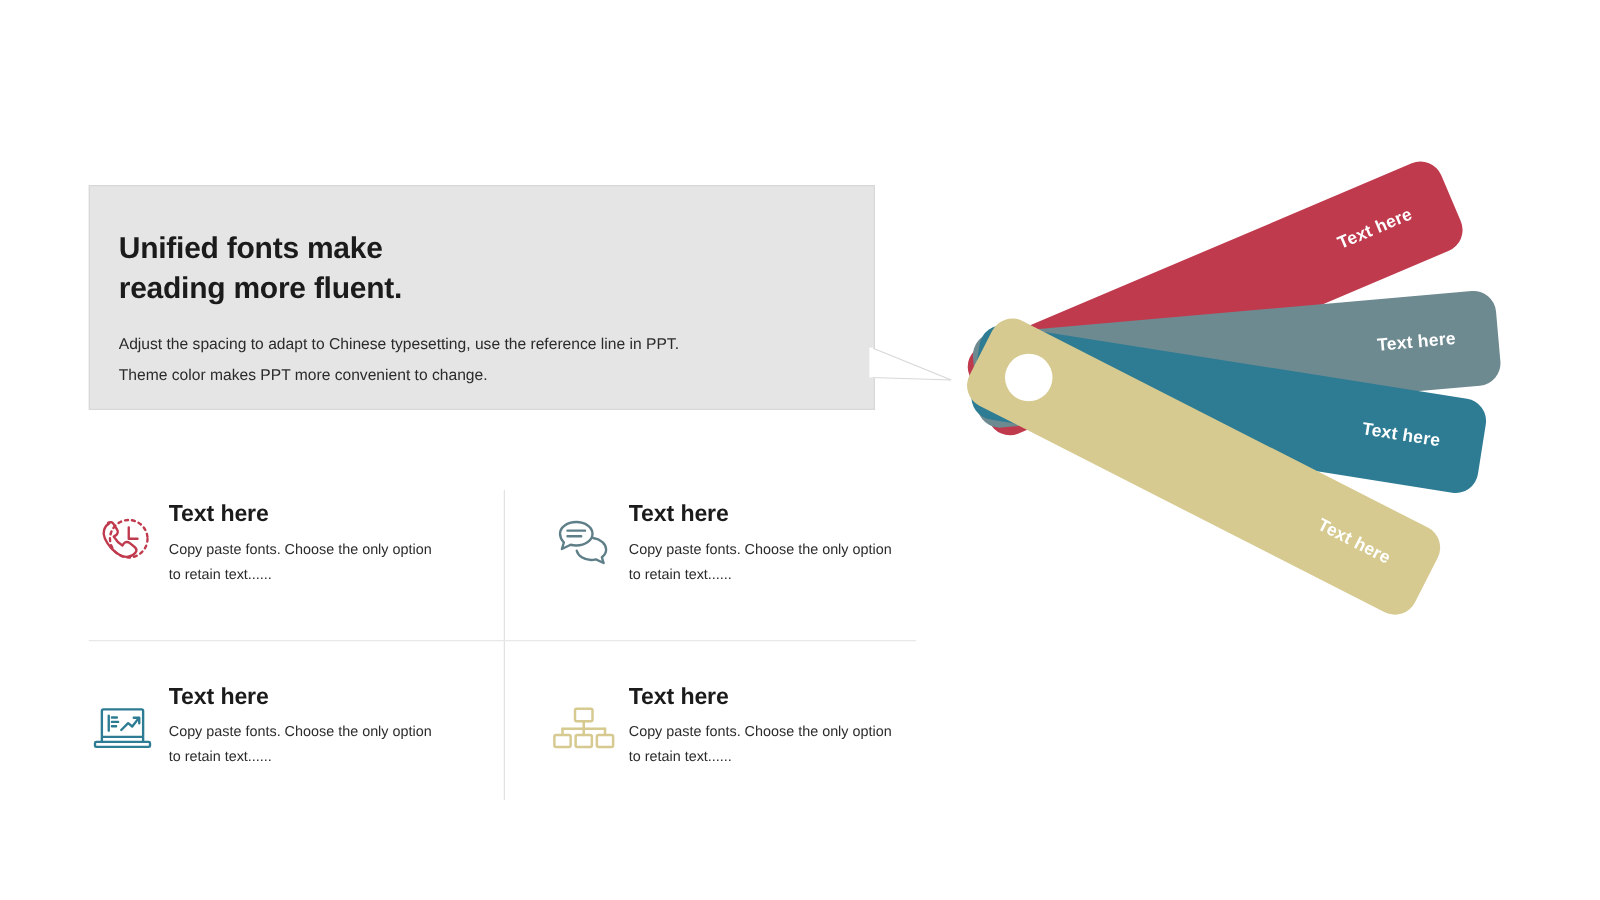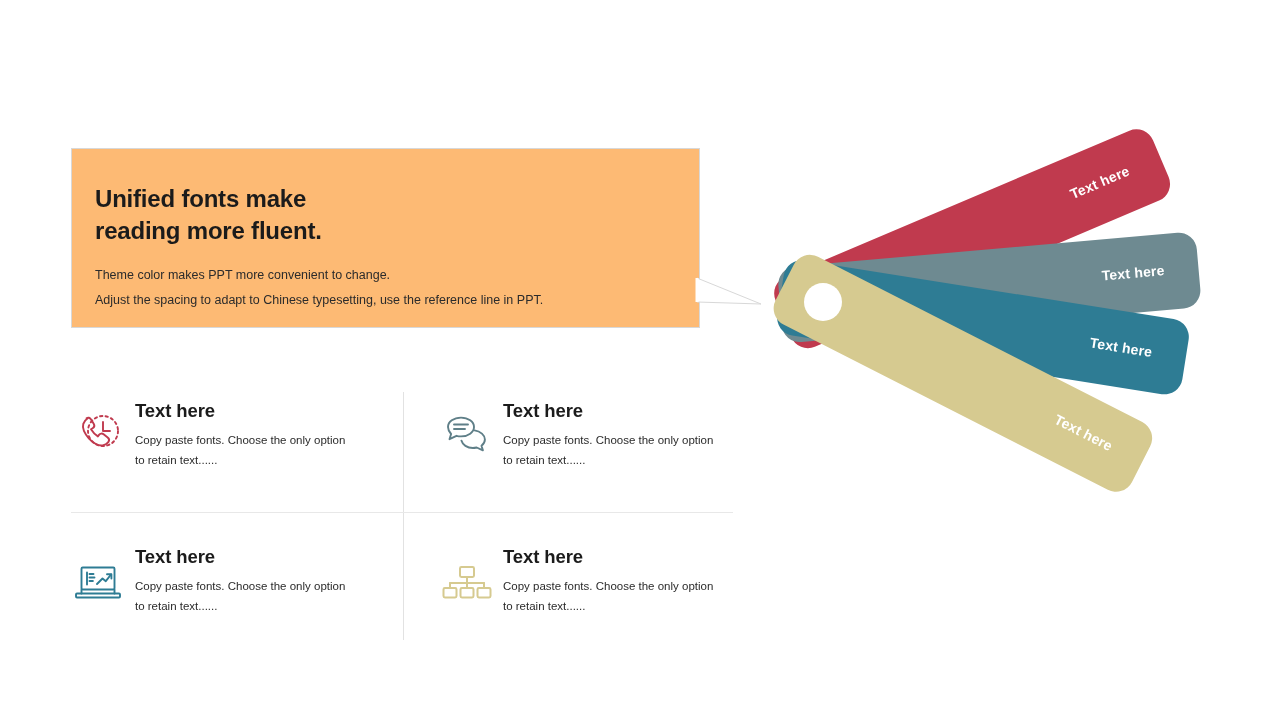--- a/index.html
+++ b/index.html
@@ -13,21 +13,21 @@
   }
   .slide{position:absolute;inset:0;}
 
   
   .callout{
     position:absolute;
     left:71px; top:148px;
     width:629px; height:180px;
     border:1px solid #d8d8d8;
     box-sizing:border-box;
-    background:#fdba74;
+    background:#e5e5e5;
     z-index:3;
   }
   .callout-title{
     position:absolute;
     left:23px; top:34px;
     width:560px;
     font-size:24px;
     font-weight:bold;
     line-height:1.33;
     letter-spacing:-0.2px;
@@ -137,22 +137,22 @@
 </style>
 </head>
 <body>
 
 <div class="slide">
 
   <div class="callout">
     <div class="callout-title">Unified fonts make
 reading more fluent.</div>
     <div class="callout-body">
+      <div>Adjust the spacing to adapt to Chinese typesetting, use the reference line in PPT.</div>
       <div>Theme color makes PPT more convenient to change.</div>
-      <div>Adjust the spacing to adapt to Chinese typesetting, use the reference line in PPT.</div>
     </div>
   </div>
 
   <svg class="tail" viewBox="0 0 80 45">
     <path d="M 2 10 L 66 36 L 2 34 Z" fill="#ffffff" stroke="#d8d8d8" stroke-width="1"></path>
     <line x1="2" y1="10" x2="2" y2="34" stroke="#ffffff" stroke-width="3"></line>
   </svg>
 
   <div class="grid">
     <div class="vdiv"></div>

